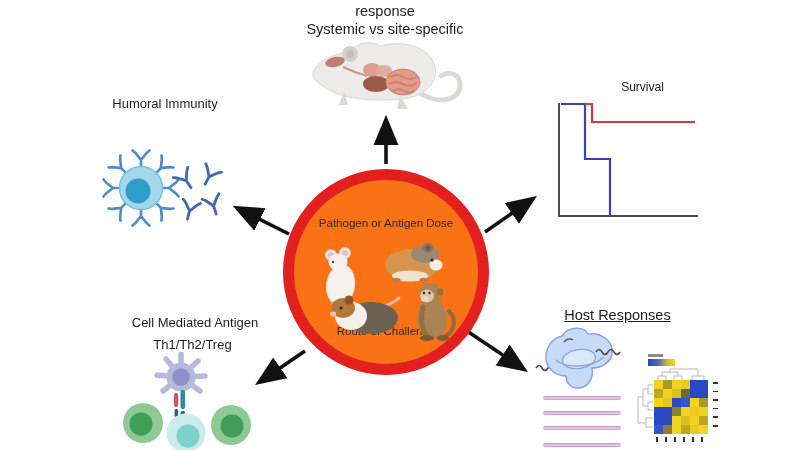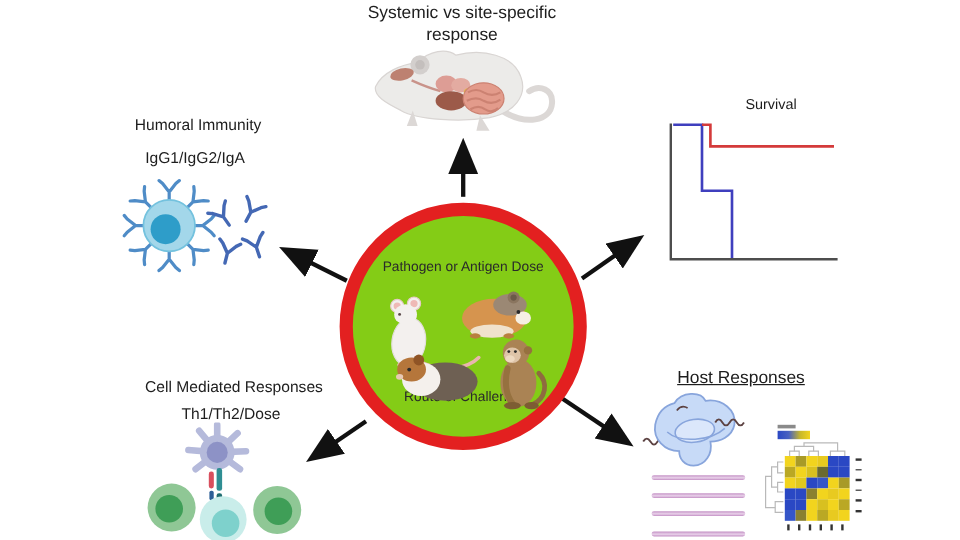--- a/index.html
+++ b/index.html
@@ -3,21 +3,21 @@
 <meta charset="utf-8">
 <style>
   html,body{margin:0;padding:0;background:#ffffff;}
   body{width:800px;height:450px;overflow:hidden;font-family:"Liberation Sans",sans-serif;}
   #stage{position:relative;width:800px;height:450px;background:#fff;overflow:hidden;}
   .abs{position:absolute;}
   .label{color:#1d1d1d;text-align:center;line-height:1.25;}
   .t14{font-size:14.5px;font-weight:500;}
   .t13{font-size:13px;font-weight:500;}
   .t16{font-size:12px;font-weight:500;}
-  .hub-ring{box-sizing:border-box;width:206px;height:206px;border:11px solid #e32020;border-radius:50%;background:#84cc16;}
+  .hub-ring{box-sizing:border-box;width:206px;height:206px;border:11px solid #e32020;border-radius:50%;background:#f97316;}
   .hub-label{position:absolute;left:0;width:100%;text-align:center;font-size:11.5px;font-weight:500;color:#2a2a2a;}
   .gel-line{position:absolute;width:78px;height:3.5px;border-radius:2px;
     background:linear-gradient(to bottom,#c38fc4,#e9d2ea 55%,#c38fc4);}
   .hm-legend{position:absolute;left:20px;top:9px;width:27px;height:7px;
     background:linear-gradient(90deg,#2a48c4 0%,#4a62c0 35%,#c8b82a 70%,#f2d41e 100%);}
   .hm-caption-dash{position:absolute;left:20px;top:4px;width:15px;height:2.5px;background:#8a8a8a;}
   .hm-grid{position:absolute;left:26px;top:30px;display:grid;
     grid-template-columns:repeat(6,9px);grid-auto-rows:9px;}
   .hm-cell{width:9px;height:9px;}
   .tickcol{position:absolute;left:85px;top:32px;}
@@ -38,22 +38,22 @@
       </marker>
     </defs>
     <line x1="386" y1="164" x2="386" y2="122" stroke="#111" stroke-width="3.6" marker-end="url(#ah)"></line>
     <line x1="289" y1="234" x2="239" y2="209" stroke="#111" stroke-width="3.6" marker-end="url(#ah)"></line>
     <line x1="485" y1="232" x2="531" y2="200" stroke="#111" stroke-width="3.6" marker-end="url(#ah)"></line>
     <line x1="305" y1="351" x2="261" y2="381" stroke="#111" stroke-width="3.6" marker-end="url(#ah)"></line>
     <line x1="467" y1="331" x2="522" y2="368" stroke="#111" stroke-width="3.6" marker-end="url(#ah)"></line>
   </svg>
 
   <div class="abs label t14" style="left:265px;top:2px;width:240px;">
+    <div>response</div>
     <div>Systemic vs site-specific</div>
-    <div>response</div>
   </div>
 
   <svg class="abs" style="left:300px;top:30px;" width="170" height="80" viewBox="0 0 170 80">
     <path d="M118,62 C138,75 159,71 160,56 C161,45 150,40 141,46" fill="none" stroke="#dcd8d6" stroke-width="5" stroke-linecap="round"></path>
     <path d="M13,42 C19,30 34,24 48,22 C58,12 72,10 80,16 C102,10 128,16 134,34 C140,50 128,64 108,68 C84,72 48,70 34,62 C22,56 11,50 13,42 Z" fill="#ecebe9" stroke="#d9d5d3" stroke-width="1"></path>
     <path d="M44,62 l-5,13 l9,0 z" fill="#dcd8d6"></path>
     <path d="M100,66 l-3,13 l11,0 z" fill="#dcd8d6"></path>
     <circle cx="50" cy="24" r="8" fill="#d3cfcd"></circle>
     <circle cx="50" cy="24" r="4" fill="#c4bfbd"></circle>
     <ellipse cx="35" cy="32" rx="10" ry="5" fill="#bd8171" transform="rotate(-12 35 32)"></ellipse>
@@ -116,21 +116,20 @@
         <ellipse cx="-7" cy="2" rx="4" ry="3" fill="#eed9c0"></ellipse>
         <circle cx="-8" cy="-4" r="1.2" fill="#2a2a2a"></circle>
         <circle cx="-2.5" cy="-4" r="1.2" fill="#2a2a2a"></circle>
         <ellipse cx="-5" cy="41" rx="7" ry="3" fill="#7d5c33"></ellipse>
         <ellipse cx="11" cy="41" rx="6" ry="3" fill="#7d5c33"></ellipse>
       </g>
     </svg>
   </div>
 
   <div class="abs label t13" style="left:75px;top:96px;width:180px;">Humoral Immunity</div>
-  <div class="abs label t13" style="left:75px;top:124px;width:175px;">IgG1/IgG2/IgA</div>
 
   <svg class="abs" style="left:86px;top:148px;" width="150" height="88" viewBox="0 0 150 88">
     <defs>
       <path id="ab" d="M0,10 L0,2 M0,2 L-5.5,-5 M-5.5,-5 L-8.5,-7.5 M0,2 L5.5,-5 M5.5,-5 L8.5,-7.5" fill="none" stroke-width="2.7" stroke-linecap="round"></path>
     </defs>
     <g transform="translate(55,40)">
       <g stroke="#4f8cc7">
         <use href="#ab" transform="rotate(0) translate(0,-30)"></use>
         <use href="#ab" transform="rotate(45) translate(0,-30)"></use>
         <use href="#ab" transform="rotate(90) translate(0,-30)"></use>
@@ -152,22 +151,22 @@
   </svg>
 
   <div class="abs label t16" style="left:570px;top:80px;width:145px;">Survival</div>
 
   <svg class="abs" style="left:550px;top:94px;" width="155" height="130" viewBox="0 0 155 130">
     <polyline fill="none" stroke-width="2" points="9,9 9,122 148,122" stroke="#4d4d4d"></polyline>
     <polyline fill="none" stroke-width="2.2" points="11,10 35,10 35,65 60,65 60,121" stroke="#3f3fbe"></polyline>
     <polyline fill="none" stroke-width="2.2" points="35,10 42,10 42,28 145,28" stroke="#d43a3a"></polyline>
   </svg>
 
-  <div class="abs label t13" style="left:100px;top:315px;width:190px;">Cell Mediated Responses</div>
-  <div class="abs label t13" style="left:100px;top:337px;width:185px;">Th1/Th2/Dose</div>
+  <div class="abs label t13" style="left:100px;top:315px;width:190px;">Cell Mediated Antigen</div>
+  <div class="abs label t13" style="left:100px;top:337px;width:185px;">Th1/Th2/Treg</div>
 
   <svg class="abs" style="left:105px;top:352px;" width="175" height="98" viewBox="0 0 175 98">
     <g transform="translate(76,25)">
       <g stroke="#b5badb" stroke-width="5.5" stroke-linecap="round">
         <line x1="0" y1="0" x2="0" y2="-23"></line>
         <line x1="0" y1="0" x2="17" y2="-16"></line>
         <line x1="0" y1="0" x2="24" y2="-1"></line>
         <line x1="0" y1="0" x2="19" y2="14"></line>
         <line x1="0" y1="0" x2="-18" y2="14"></line>
         <line x1="0" y1="0" x2="-24" y2="-2"></line>

